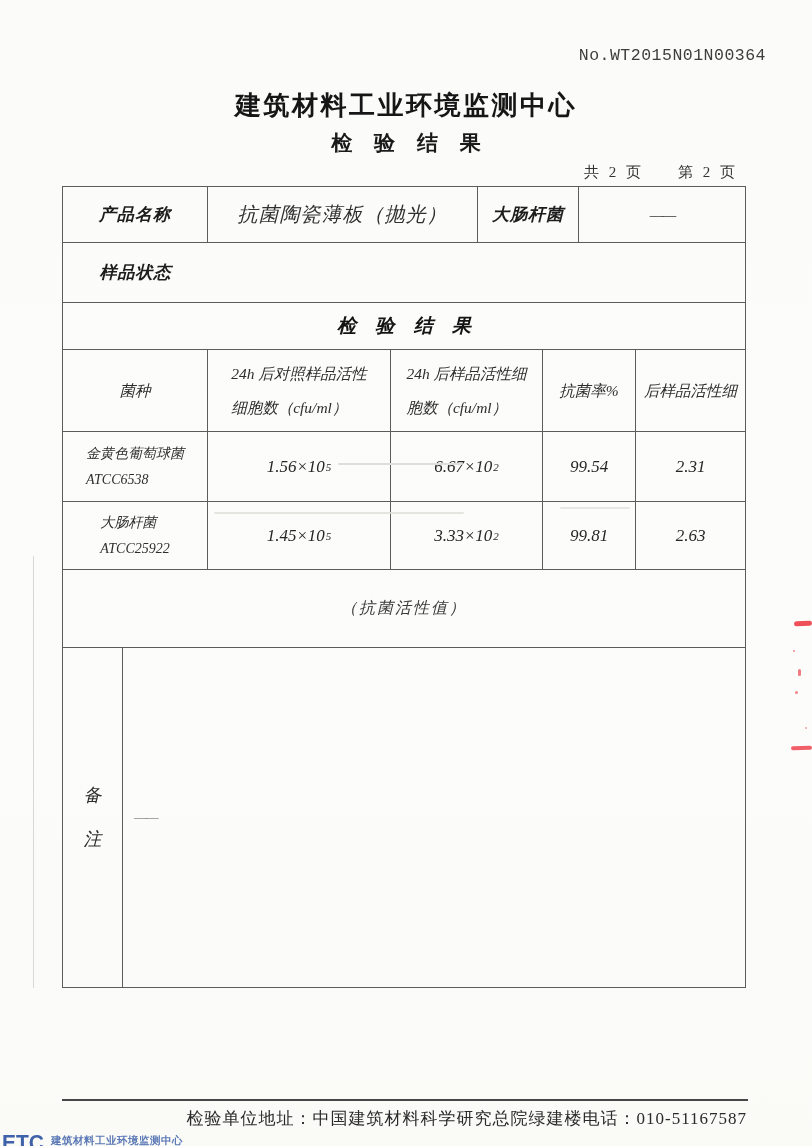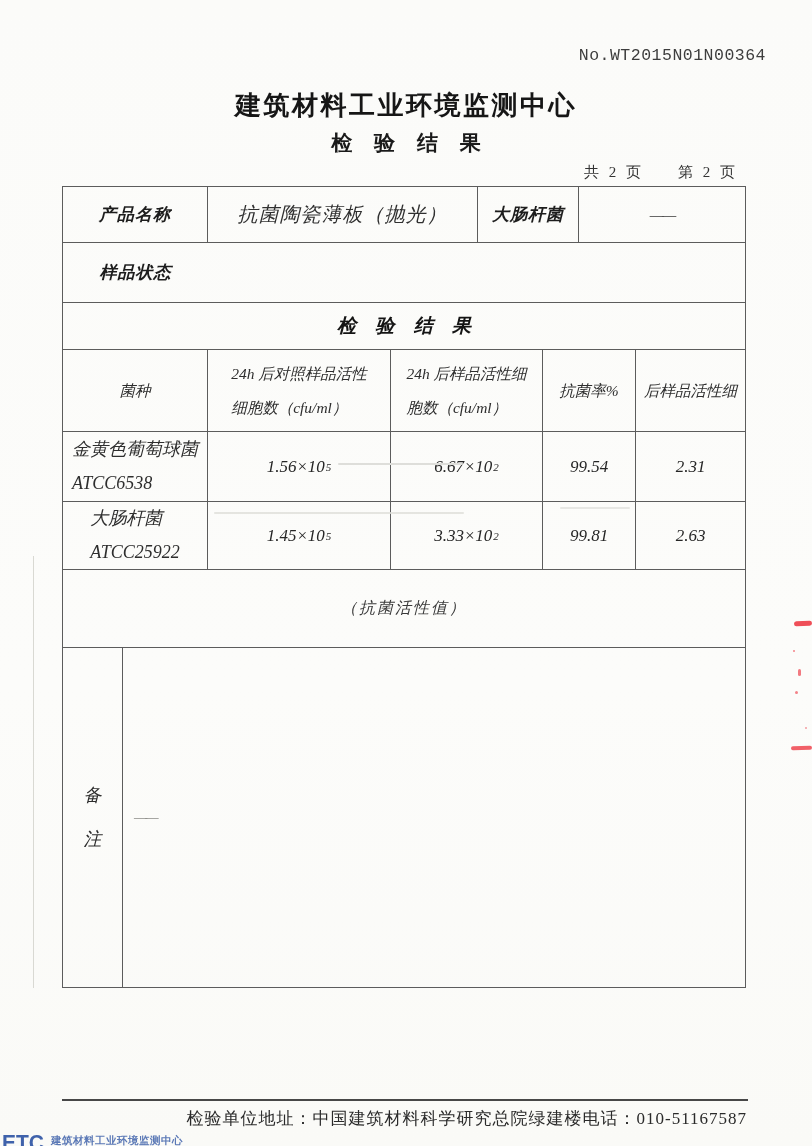--- a/index.html
+++ b/index.html
@@ -64,21 +64,21 @@
     font-family:"Liberation Sans","DejaVu Sans",sans-serif;
     font-weight:700;font-size:17px;color:var(--label-ink);letter-spacing:1px;
   }
   .val{font-size:20px;color:#303030;letter-spacing:1px;}
   .dash{color:#4e4e4e;letter-spacing:-2px;font-size:16px;}
   .section-hd{
     font-family:"Liberation Sans","DejaVu Sans",sans-serif;
     font-weight:700;font-size:19px;color:#141414;letter-spacing:7px;text-indent:7px;
   }
   .hcell{font-size:15.5px;line-height:2.15;white-space:pre-line;color:#2e2e2e;}
-  .species{font-size:18px;line-height:1.85;white-space:pre-line;color:#2e2e2e;}
+  .species{font-size:14px;line-height:1.85;white-space:pre-line;color:#2e2e2e;}
   .num{font-size:17px;color:#262626;}
   .num sup{font-size:11px;line-height:0;vertical-align:super;margin-left:1px;}
   .blank-note{font-size:16px;color:#3a3a3a;letter-spacing:2px;}
   .remark-label{font-size:18px;line-height:2.4;white-space:pre-line;color:#2c2c2c;}
   .remark-cell{justify-content:flex-start;padding-left:11px;}
   .remark-dash{color:#8a8a86;font-size:15px;letter-spacing:-2px;}
   
   .footer-rule{
     position:absolute;left:62px;top:1099px;width:686px;height:2px;
     background:#474747;

